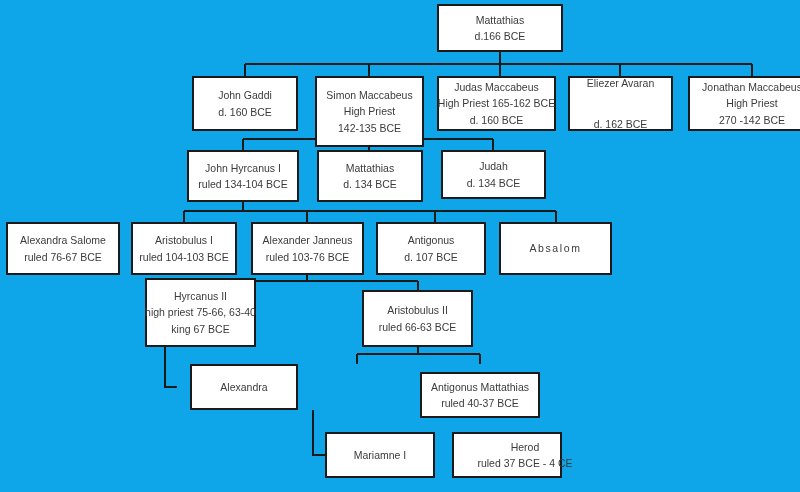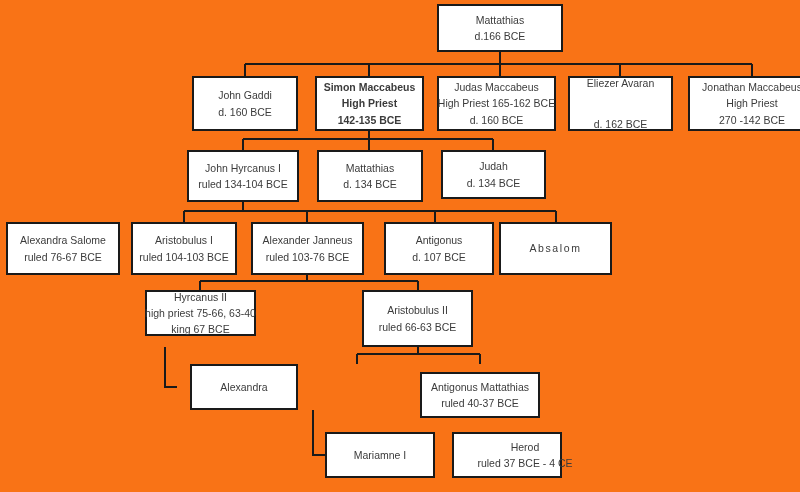--- a/index.html
+++ b/index.html
@@ -7,21 +7,21 @@
     padding: 0;
     background: #ffffff;
   }
   body {
     font-family: "Liberation Sans", sans-serif;
   }
   #canvas {
     position: relative;
     width: 800px;
     height: 492px;
-    background: #f97316;
+    background: #0ea5e9;
     overflow: hidden;
   }
   #edges {
     position: absolute;
     left: 0;
     top: 0;
     width: 800px;
     height: 492px;
     pointer-events: none;
   }
@@ -93,21 +93,21 @@
     </g>
   </svg>
 <div class="node" style="left: 437px; top: 4px; width: 126px; height: 48px; border-color: rgb(26, 26, 26); color: rgb(59, 59, 59);">
       <span class="ln">Mattathias</span>
       <span class="ln">d.166 BCE</span>
     </div>
     <div class="node" style="left: 192px; top: 76px; width: 106px; height: 55px; border-color: rgb(26, 26, 26); color: rgb(59, 59, 59);">
       <span class="ln">John Gaddi</span>
       <span class="ln">d. 160 BCE</span>
     </div>
-    <div class="node" style="left: 315px; top: 76px; width: 109px; height: 55px; border-color: rgb(26, 26, 26); color: rgb(59, 59, 59); font-weight: bold;">
+    <div class="node" style="left: 315px; top: 76px; width: 109px; height: 71px; border-color: rgb(26, 26, 26); color: rgb(59, 59, 59);">
       <span class="ln">Simon Maccabeus</span>
       <span class="ln">High Priest</span>
       <span class="ln">142-135 BCE</span>
     </div>
     <div class="node" style="left: 437px; top: 76px; width: 119px; height: 55px; border-color: rgb(26, 26, 26); color: rgb(59, 59, 59);">
       <span class="ln">Judas Maccabeus</span>
       <span class="ln">High Priest  165-162 BCE</span>
       <span class="ln">d. 160 BCE</span>
     </div>
     <div class="node" style="left: 568px; top: 76px; width: 105px; height: 55px; border-color: rgb(26, 26, 26); color: rgb(59, 59, 59); gap: 24px;">
@@ -136,28 +136,28 @@
       <span class="ln">ruled 76-67 BCE</span>
     </div>
     <div class="node" style="left: 131px; top: 222px; width: 106px; height: 53px; border-color: rgb(26, 26, 26); color: rgb(59, 59, 59);">
       <span class="ln">Aristobulus I</span>
       <span class="ln">ruled 104-103 BCE</span>
     </div>
     <div class="node" style="left: 251px; top: 222px; width: 113px; height: 53px; border-color: rgb(26, 26, 26); color: rgb(59, 59, 59);">
       <span class="ln">Alexander Janneus</span>
       <span class="ln">ruled 103-76 BCE</span>
     </div>
-    <div class="node" style="left: 384px; top: 222px; width: 110px; height: 53px; border-color: rgb(26, 26, 26); color: rgb(59, 59, 59);">
+    <div class="node" style="left: 376px; top: 222px; width: 110px; height: 53px; border-color: rgb(26, 26, 26); color: rgb(59, 59, 59);">
       <span class="ln">Antigonus</span>
       <span class="ln">d. 107 BCE</span>
     </div>
     <div class="node spaced" style="left: 499px; top: 222px; width: 113px; height: 53px; border-color: rgb(26, 26, 26); color: rgb(59, 59, 59);">
       <span class="ln">Absalom</span>
     </div>
-    <div class="node" style="left: 145px; top: 290px; width: 111px; height: 46px; border-color: rgb(26, 26, 26); color: rgb(59, 59, 59); justify-content: center;">
+    <div class="node" style="left: 145px; top: 278px; width: 111px; height: 69px; border-color: rgb(26, 26, 26); color: rgb(59, 59, 59); justify-content: center;">
       <span class="ln">Hyrcanus II</span>
       <span class="ln">high priest 75-66, 63-40</span>
       <span class="ln">king 67 BCE</span>
     </div>
     <div class="node" style="left: 362px; top: 290px; width: 111px; height: 57px; border-color: rgb(26, 26, 26); color: rgb(59, 59, 59);">
       <span class="ln">Aristobulus II</span>
       <span class="ln">ruled 66-63 BCE</span>
     </div>
     <div class="node" style="left: 190px; top: 364px; width: 108px; height: 46px; border-color: rgb(26, 26, 26); color: rgb(59, 59, 59);">
       <span class="ln">Alexandra</span>

